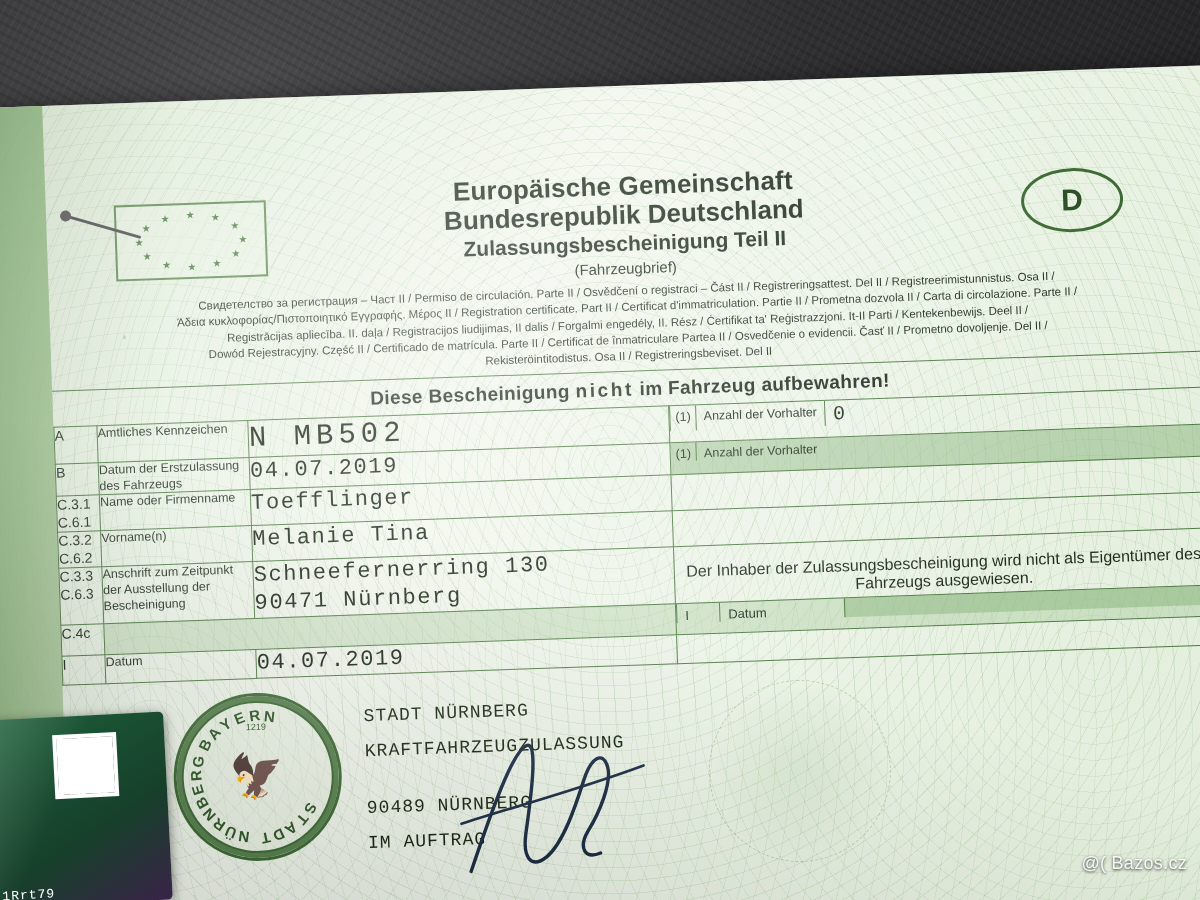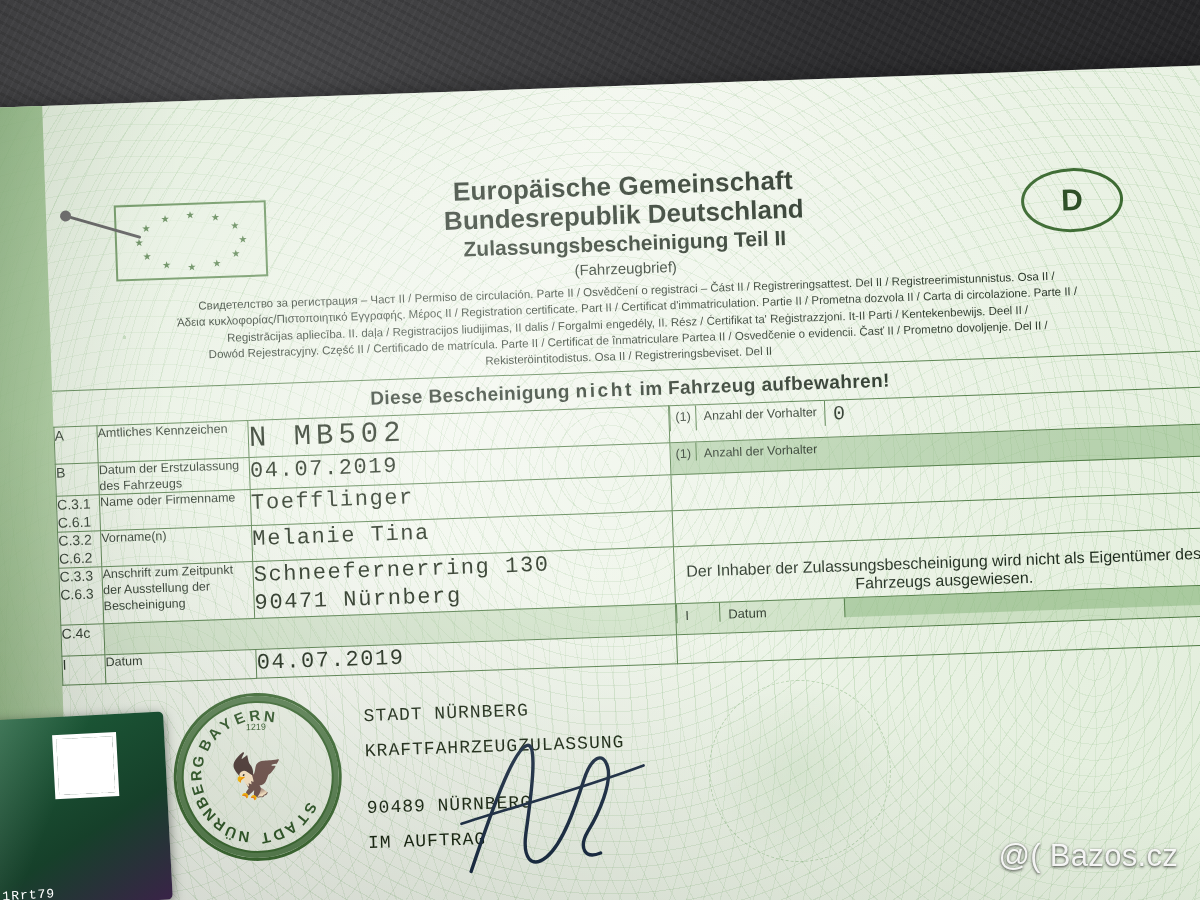--- a/index.html
+++ b/index.html
@@ -375,24 +375,24 @@
   }
   .card .sheen {
     position: absolute;
     inset: 0;
     background: linear-gradient(115deg, rgba(255,255,255,0.18) 0%, rgba(255,255,255,0) 40%);
   }
 
   
   #wm {
     position: absolute;
-    right: 22px;
+    right: 13px;
     bottom: 26px;
     color: rgba(255,255,255,0.92);
-    font-size: 31px;
+    font-size: 18px;
     letter-spacing: .3px;
     text-shadow: 0 1px 3px rgba(0,0,0,.8);
   }
 </style>
 </head>
 <body>
 
 <div id="stage">
   <div id="backdrop"></div>
 

